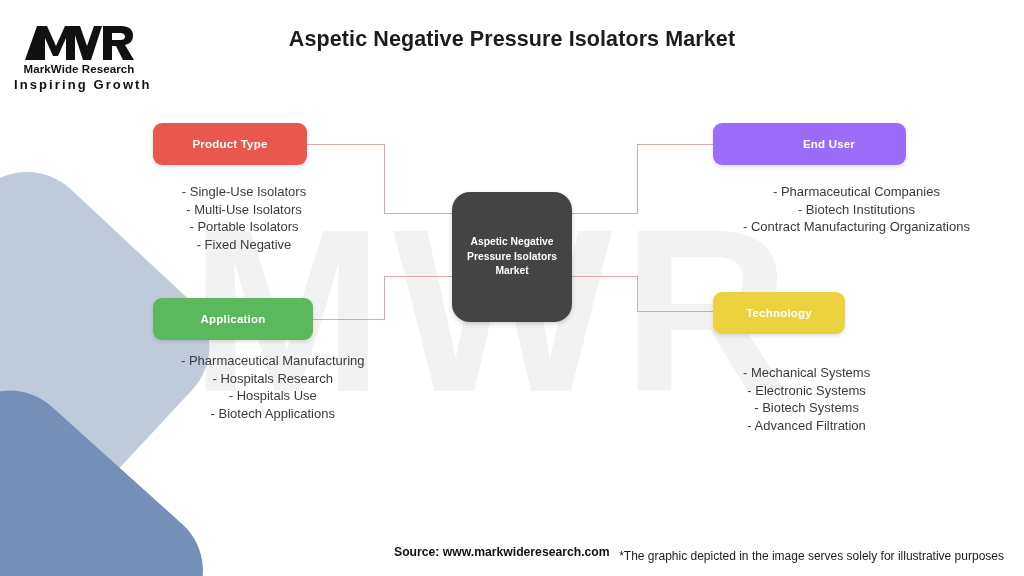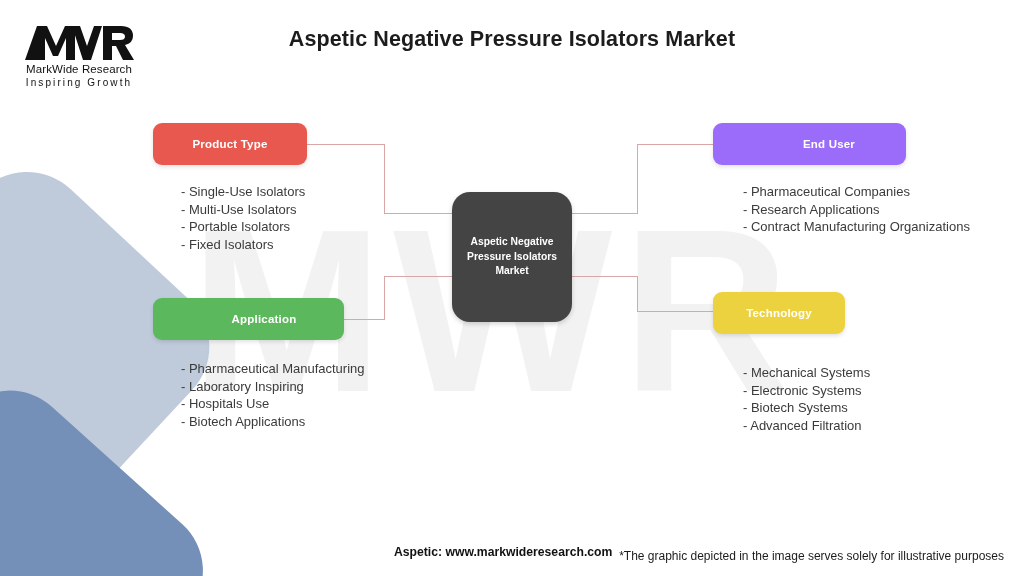--- a/index.html
+++ b/index.html
@@ -66,29 +66,29 @@
     position: absolute;
     left: 14px;
     top: 22px;
     width: 130px;
     z-index: 6;
     text-align: center;
   }
   .logo svg { display: block; margin: 0 auto; }
   .logo-name {
     font-size: 11.5px;
-    font-weight: normal;
+    font-weight: bold;
     color: #111111;
     letter-spacing: .1px;
     margin-top: 1px;
     white-space: nowrap;
   }
   .logo-tag {
-    font-size: 10px;
-    font-weight: normal;
+    font-size: 13px;
+    font-weight: bold;
     color: #111111;
     letter-spacing: 2.1px;
     margin-top: 2px;
     white-space: nowrap;
   }
 
   
   .title {
     position: absolute;
     left: 0;
@@ -129,21 +129,21 @@
   .center-node-label {
     color: #ffffff;
     font-size: 10.3px;
     font-weight: bold;
     line-height: 14.5px;
     text-align: center;
     padding: 0 10px;
   }
 
   
-  .cat { position: absolute; z-index: 5; }
+  .cat { position: absolute; z-index: 5; text-align: center; }
   .pill {
     border-radius: 9px;
     height: 42px;
     display: flex;
     align-items: center;
     justify-content: center;
     box-shadow: 0 2px 4px rgba(0,0,0,.12);
   }
   .pill-label {
     color: #ffffff;
@@ -161,22 +161,22 @@
     color: #3b3b3b;
     line-height: 17.6px;
     white-space: nowrap;
   }
 
   #cat-product-type { left: 153px; top: 123px; }
   #cat-product-type .pill { width: 154px; background: #e9584f; }
   #cat-product-type .cat-list { padding-left: 28px; }
 
   #cat-application  { left: 153px; top: 298px; }
-  #cat-application .pill { width: 160px; background: #5cb85c; padding-left: 31px; }
-  #cat-application .cat-list { padding-left: 28px; margin-top: 20px; }
+  #cat-application .pill { width: 160px; background: #5cb85c; }
+  #cat-application .cat-list { padding-left: 28px; margin-top: 12px; }
 
   #cat-end-user { left: 713px; top: 123px; }
   #cat-end-user .pill { width: 154px; background: #9b6bfa; padding-left: 39px; }
   #cat-end-user .cat-list { padding-left: 30px; }
 
   #cat-technology { left: 713px; top: 292px; }
   #cat-technology .pill { width: 132px; background: #edd240; }
   #cat-technology .cat-list { padding-left: 30px; margin-top: 30px; }
 
   
@@ -243,55 +243,55 @@
   </div>
 
   <div class="cat" id="cat-product-type">
     <div class="pill">
       <span class="pill-label">Product Type</span>
     </div>
     <ul class="cat-list">
       <li>- Single-Use Isolators</li>
       <li>- Multi-Use Isolators</li>
       <li>- Portable Isolators</li>
-      <li>- Fixed Isolators</li>
+      <li>- Fixed Negative</li>
     </ul>
   </div>
 
   <div class="cat" id="cat-end-user">
     <div class="pill">
       <span class="pill-label">End User</span>
     </div>
     <ul class="cat-list">
       <li>- Pharmaceutical Companies</li>
-      <li>- Research Applications</li>
+      <li>- Biotech Institutions</li>
       <li>- Contract Manufacturing Organizations</li>
     </ul>
   </div>
 
   <div class="cat" id="cat-application">
     <div class="pill">
       <span class="pill-label">Application</span>
     </div>
     <ul class="cat-list">
       <li>- Pharmaceutical Manufacturing</li>
-      <li>- Laboratory Inspiring</li>
+      <li>- Hospitals Research</li>
       <li>- Hospitals Use</li>
       <li>- Biotech Applications</li>
     </ul>
   </div>
 
   <div class="cat" id="cat-technology">
     <div class="pill">
       <span class="pill-label">Technology</span>
     </div>
     <ul class="cat-list">
       <li>- Mechanical Systems</li>
       <li>- Electronic Systems</li>
       <li>- Biotech Systems</li>
       <li>- Advanced Filtration</li>
     </ul>
   </div>
 
-  <div class="source">Aspetic: www.markwideresearch.com</div>
+  <div class="source">Source: www.markwideresearch.com</div>
   <div class="disclaimer">*The graphic depicted in the image serves solely for illustrative purposes</div>
 
 </div>
 
 </body></html>

